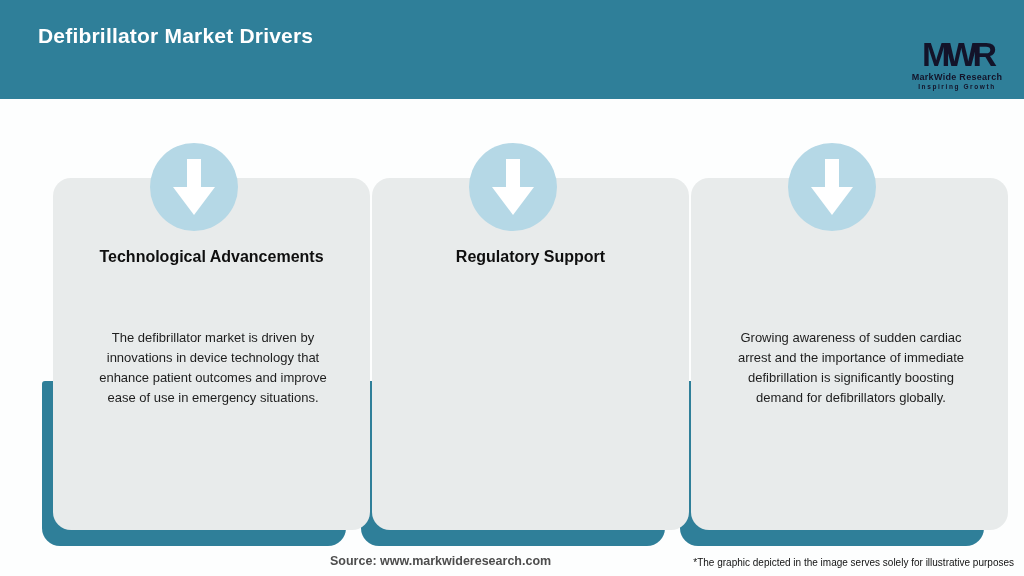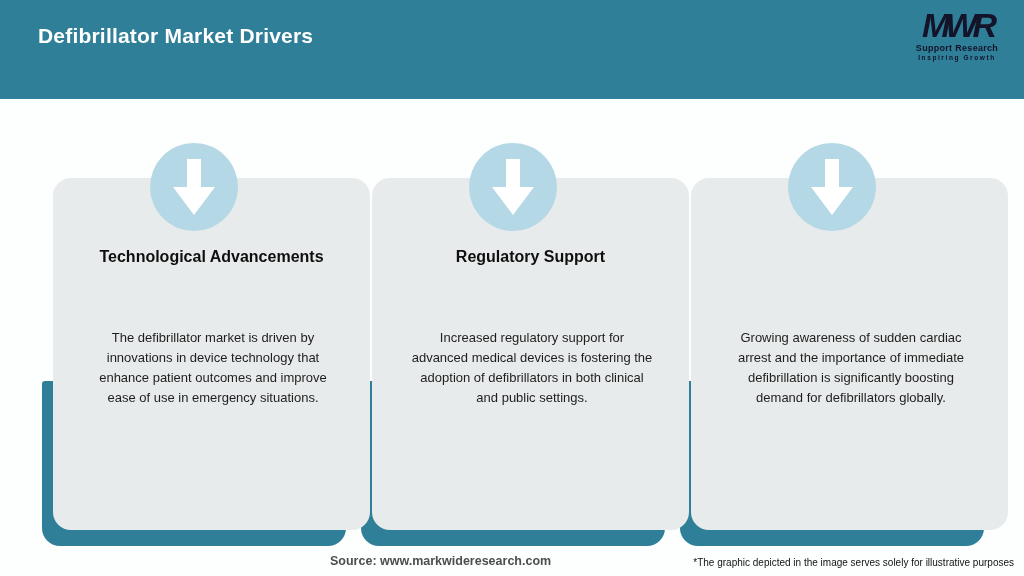--- a/index.html
+++ b/index.html
@@ -29,24 +29,24 @@
   .logo {
     position: absolute;
     right: 12px; top: 8px;
     width: 110px;
     text-align: center;
     color: #131329;
   }
   .logo-mark {
     font-size: 34px;
     font-weight: bold;
-    font-style: italic;
     letter-spacing: -5px;
     line-height: 34px;
     color: #131329;
+    margin-top: 29px;
   }
   .logo-name {
     font-size: 9px;
     font-weight: bold;
     letter-spacing: 0.3px;
     margin-top: 1px;
   }
   .logo-tagline {
     font-size: 6.5px;
     font-weight: bold;
@@ -131,43 +131,39 @@
     color: #111111;
   }
 </style>
 </head>
 <body>
 
 <div class="header">
   <div class="header-title">Defibrillator Market Drivers</div>
   <div class="logo">
     <div class="logo-mark">MWR</div>
-    <div class="logo-name">Support Research</div>
+    <div class="logo-name">MarkWide Research</div>
     <div class="logo-tagline">Inspiring Growth</div>
   </div>
 </div>
 
 <div class="band band-1"></div>
 <div class="band band-2"></div>
 <div class="band band-3"></div>
 
 <div class="card card-1">
   <div class="card-title">Technological Advancements</div>
   <div class="card-body">The defibrillator market is driven by
 innovations in device technology that
 enhance patient outcomes and improve
 ease of use in emergency situations.</div>
 </div>
 
 <div class="card card-2">
   <div class="card-title">Regulatory Support</div>
-  <div class="card-body">Increased regulatory support for
-advanced medical devices is fostering the
-adoption of defibrillators in both clinical
-and public settings.</div>
 </div>
 
 <div class="card card-3">
   <div class="card-body">Growing awareness of sudden cardiac
 arrest and the importance of immediate
 defibrillation is significantly boosting
 demand for defibrillators globally.</div>
 </div>
 
 <div class="circle circle-1">

